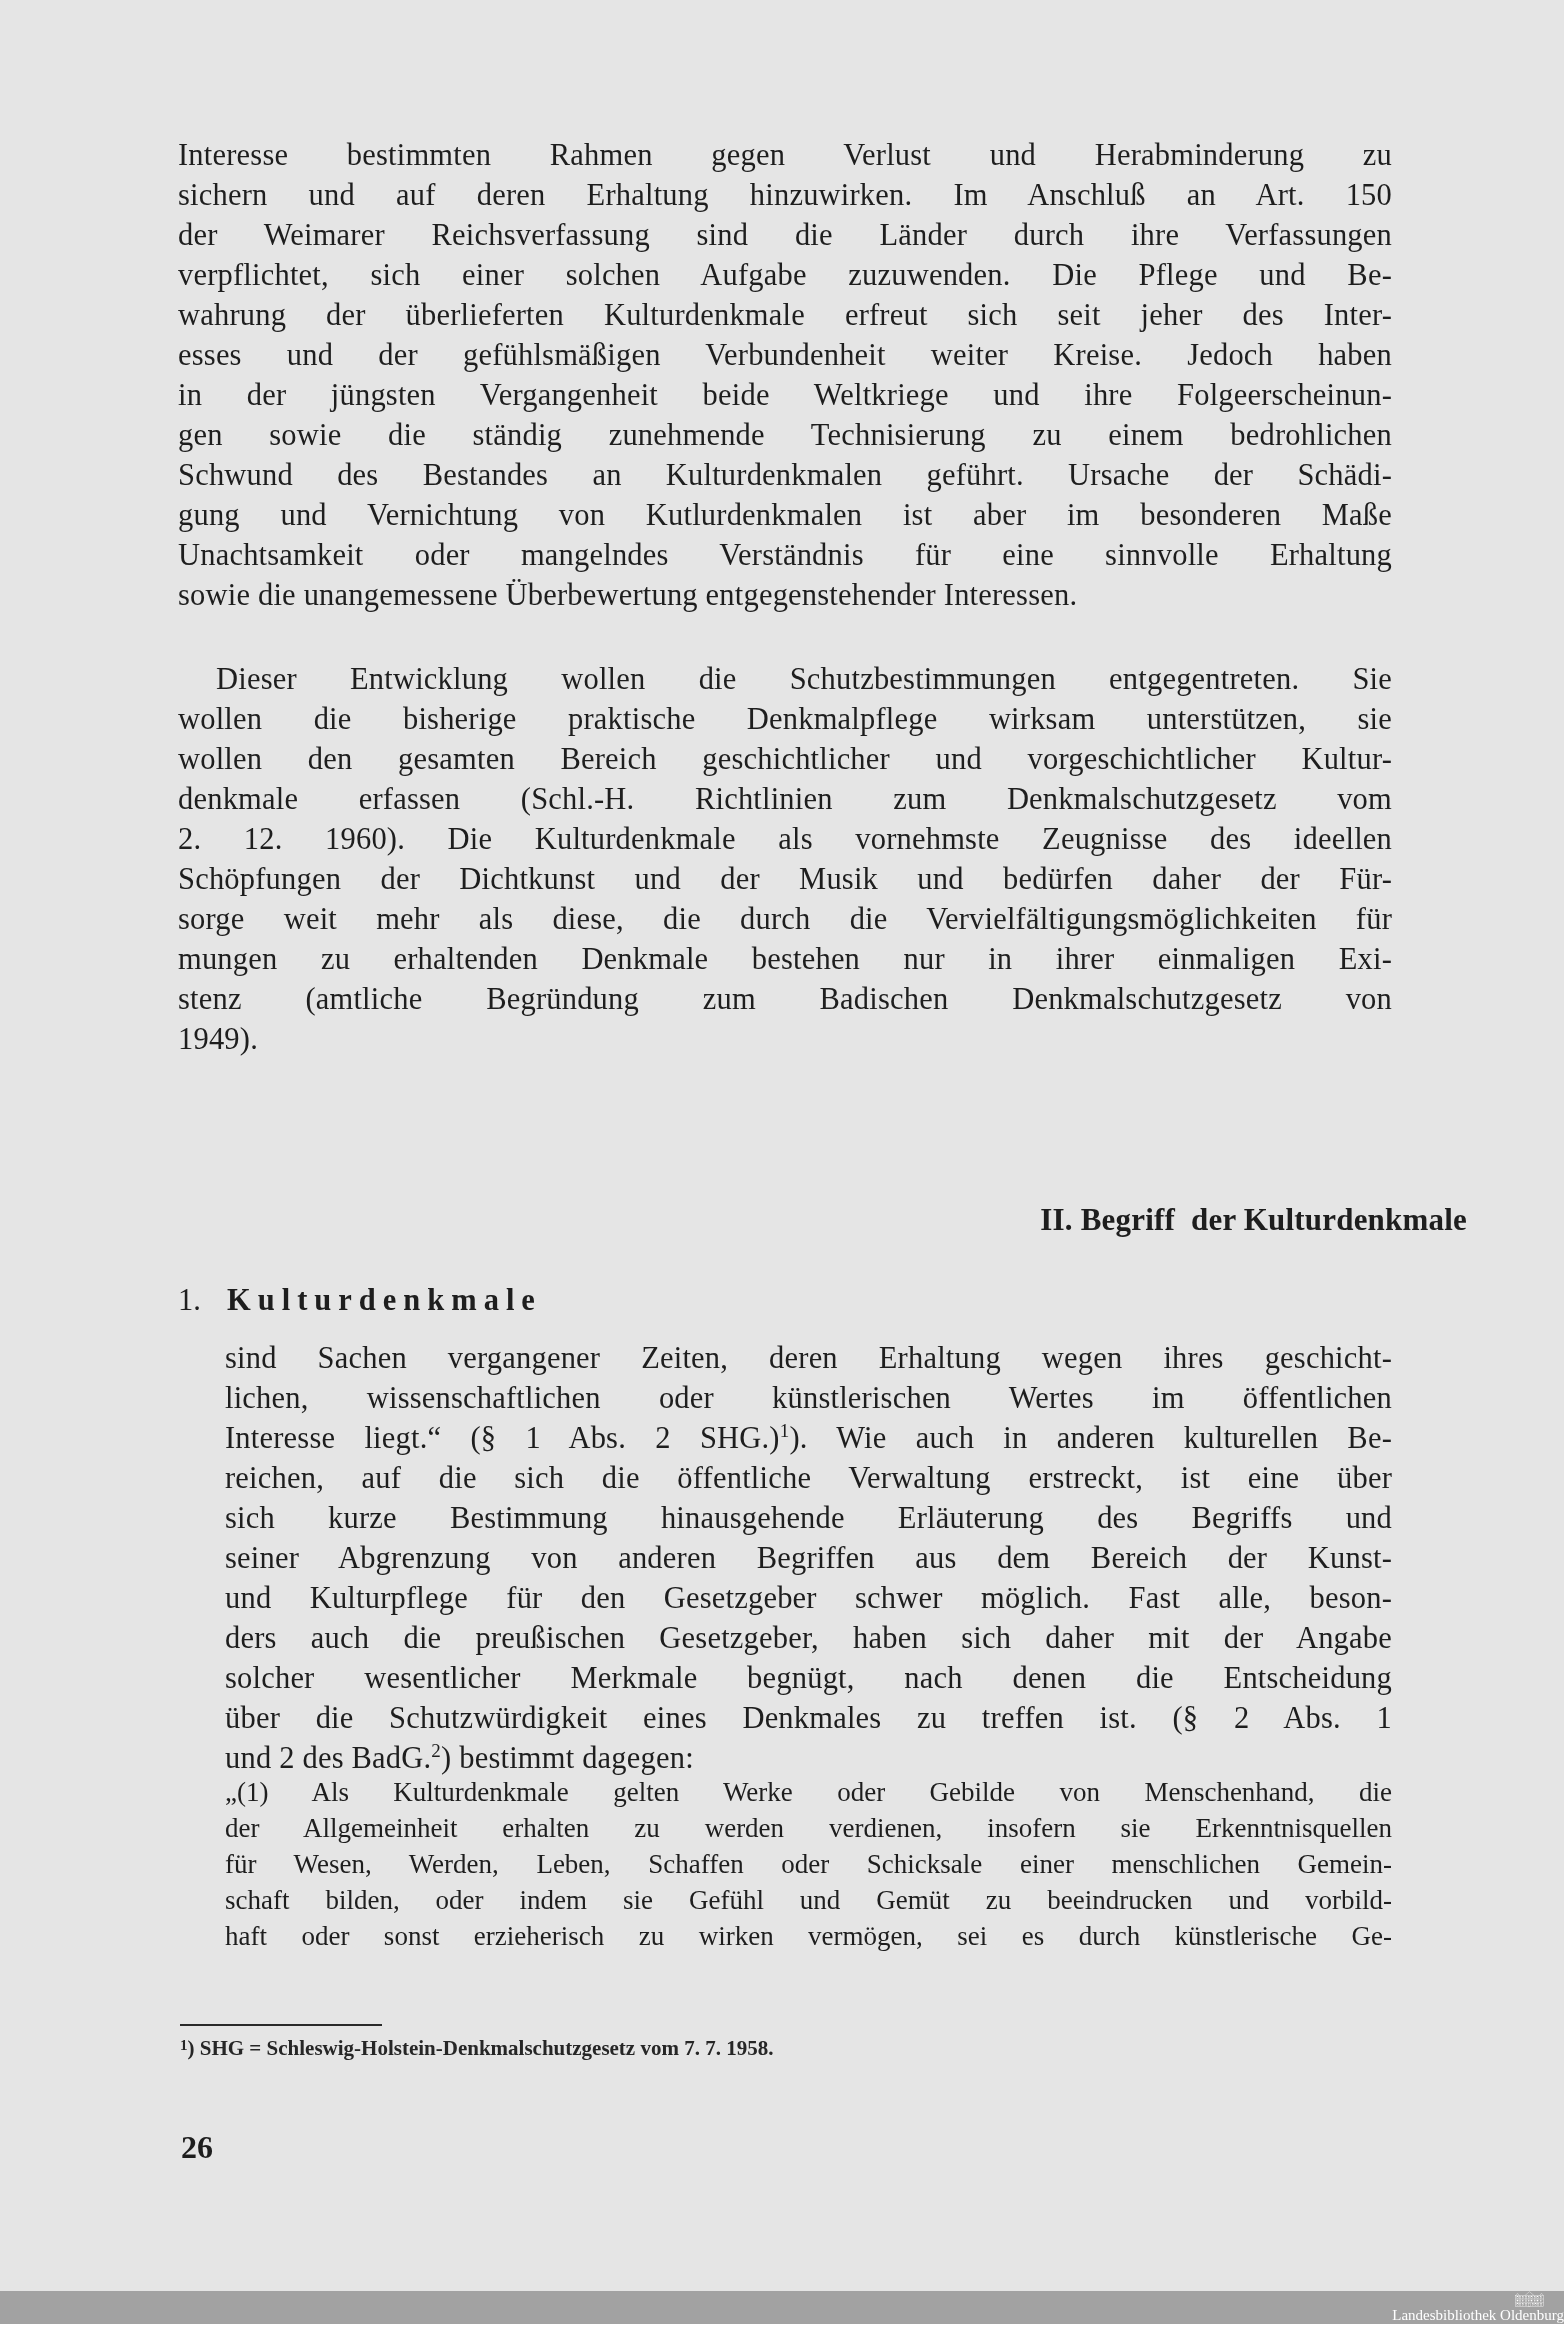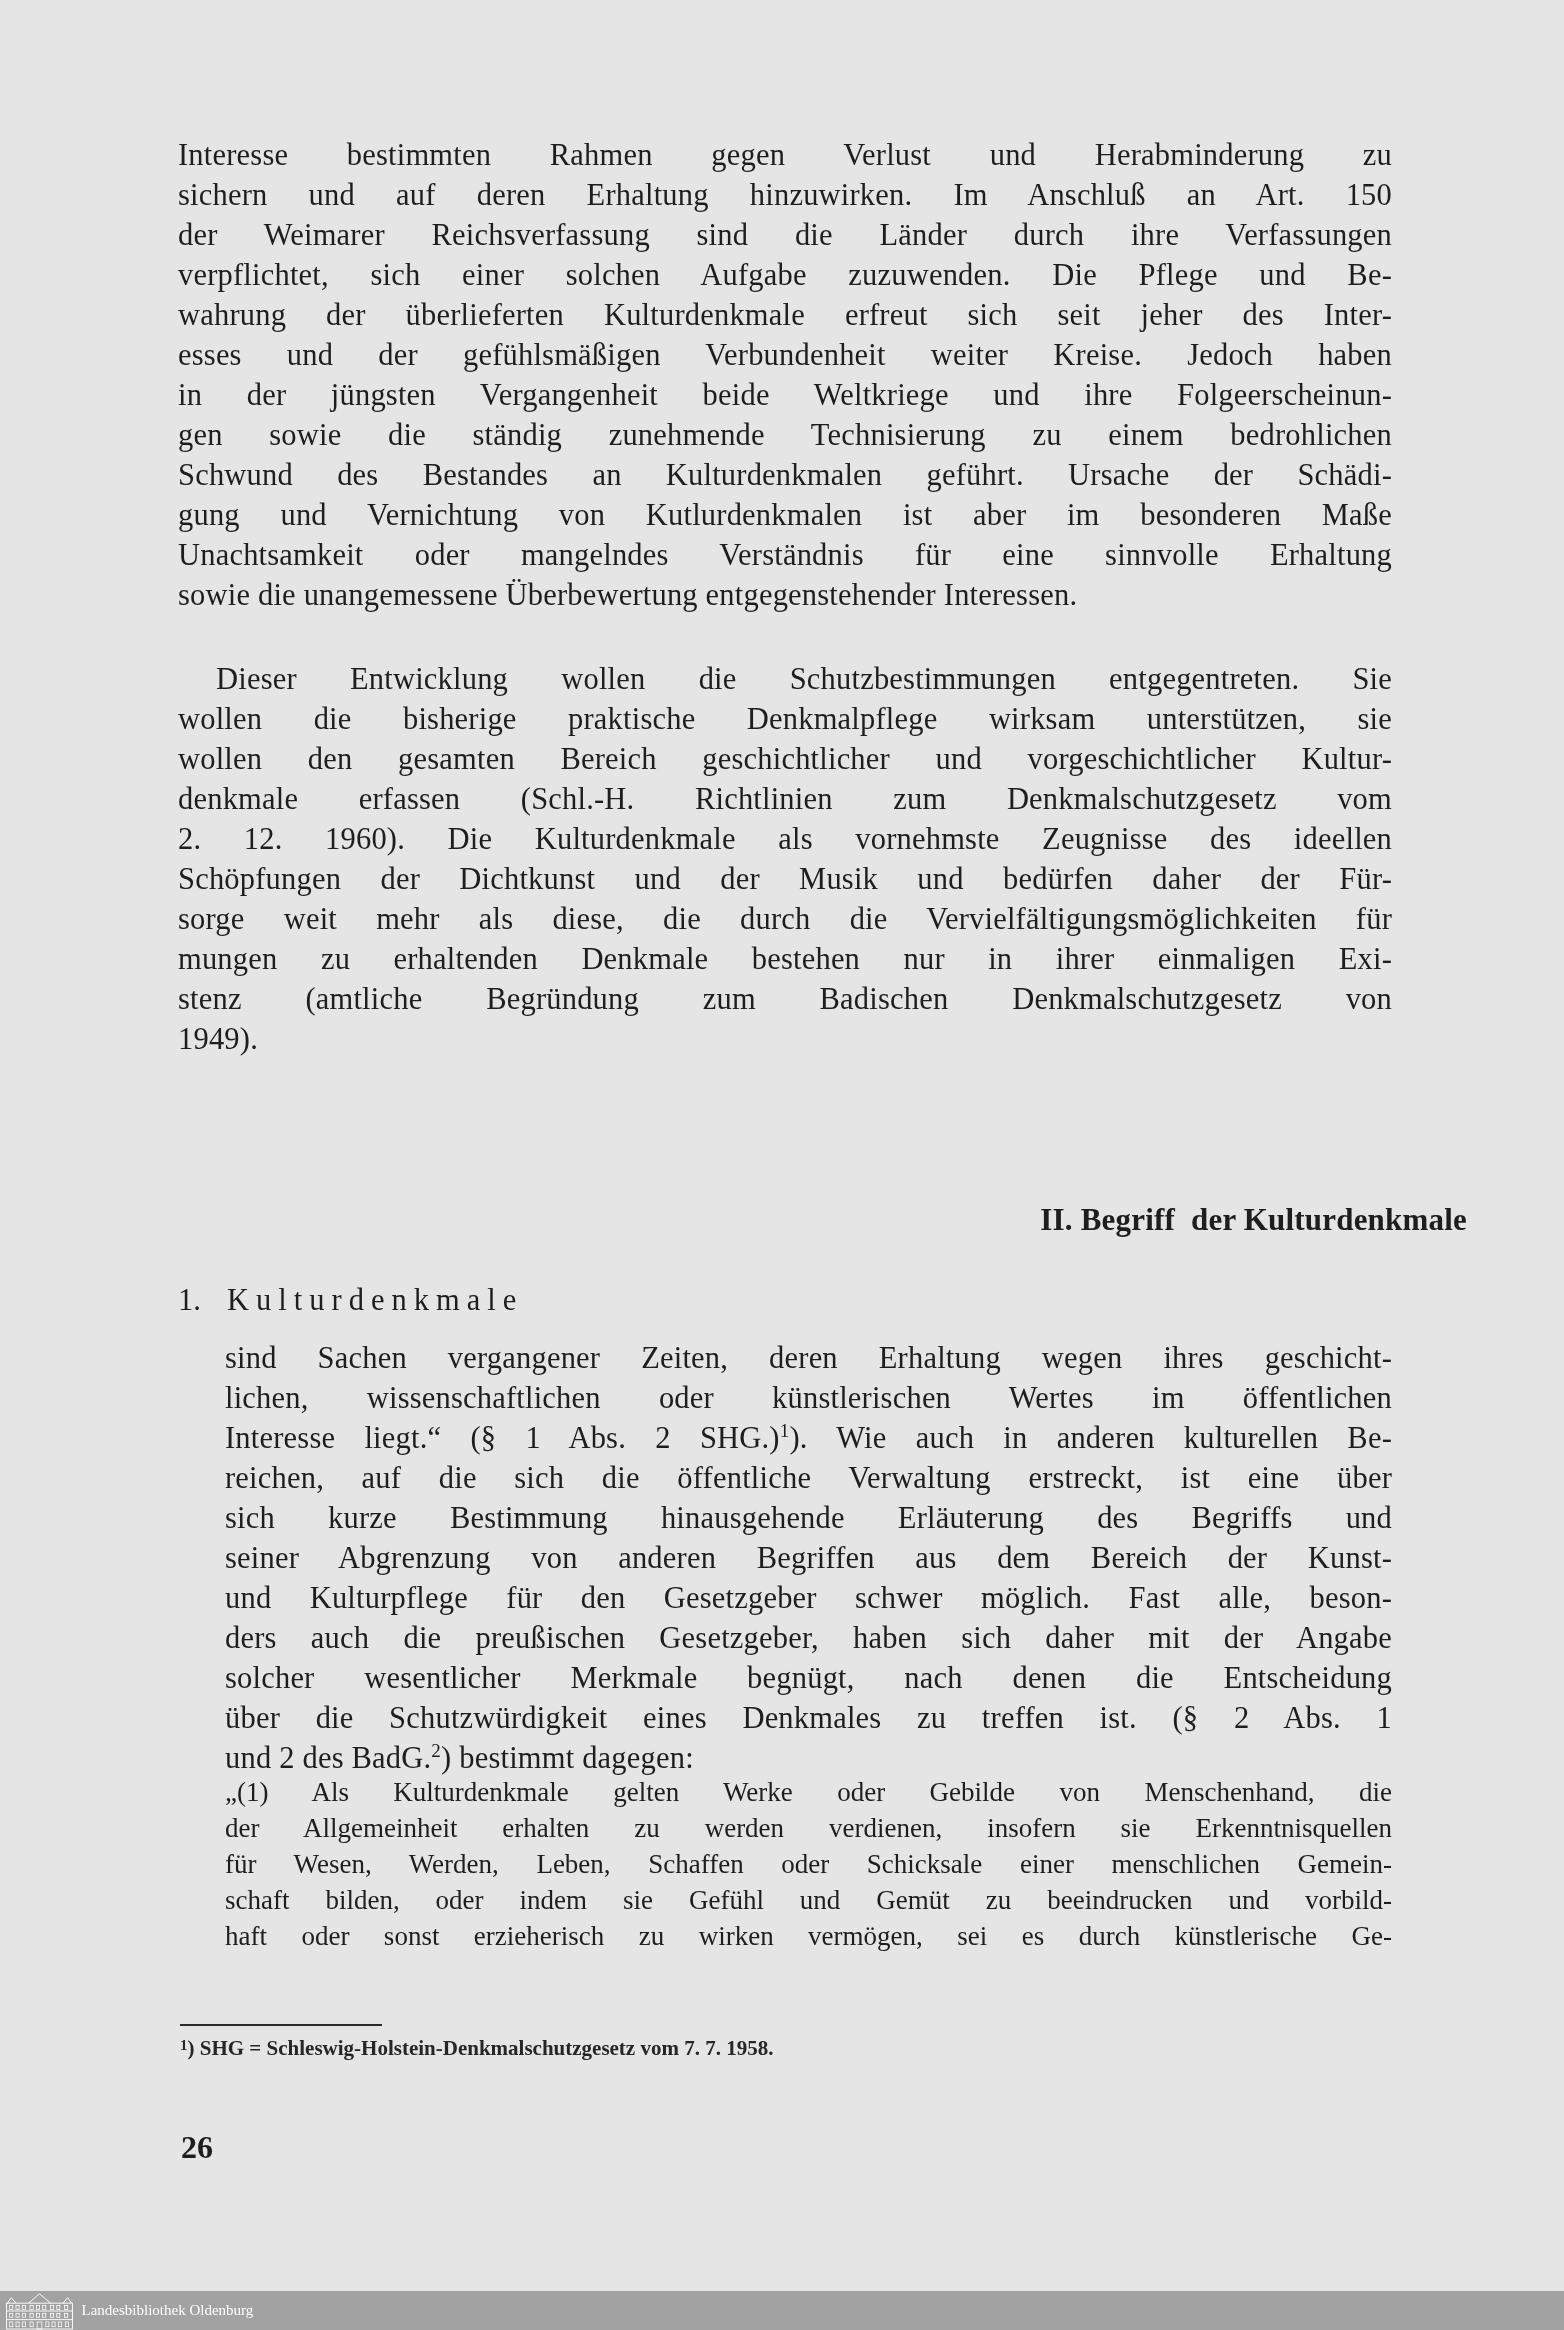--- a/index.html
+++ b/index.html
@@ -20,31 +20,31 @@
   .quote-text { font-size: 27px; line-height: 36px; }
   #p1 { left: 178px; top: 135px; width: 1214px; }
   #p2 { left: 178px; top: 659px; width: 1214px; }
   #p2 .line.first { text-indent: 38px; }
   #heading {
     left: 0; top: 1202px; width: 1564px; text-align: right;
     font-size: 31px; font-weight: bold; letter-spacing: 0.2px;
   }
   #heading span { position: relative; left: -97px; }
   #item-num { left: 178px; top: 1283px; font-size: 30.5px; }
-  #item-title { left: 227px; top: 1283px; font-size: 30.5px; letter-spacing: 7px; }
+  #item-title { left: 227px; top: 1283px; font-size: 30.5px; letter-spacing: 7px; font-weight: bold; }
   #def { left: 225px; top: 1338px; width: 1167px; }
   #quote { left: 225px; top: 1774px; width: 1167px; }
   #fn-rule { left: 180px; top: 2024px; width: 202px; height: 2.3px; background: #2a2a2a; }
   #footnotes { left: 180px; top: 2034px; font-size: 21px; line-height: 23.5px; font-weight: bold; color: #262626; }
   #footnotes .fn { display: block; }
   #footnotes sup { font-size: 15px; vertical-align: 4.7px; }
   #page-number { left: 181px; top: 2129px; font-size: 32px; font-weight: bold; }
   #bottom-bar {
-    position: absolute; left: 0; top: 2291px; width: 1564px; height: 39px;
-    background: #a2a2a2; display: flex; align-items: center;
+    position: absolute; left: 0; top: 2291px; width: 1564px; height: 33px;
+    background: #a2a2a2; display: flex; align-items: flex-end; flex-direction: column;
   }
   #library-logo { margin-left: 4.7px; width: 69px; height: 38px; }
   #library-name {
     margin-left: 7.8px; color: #ffffff; font-size: 15px;
     font-family: "Liberation Serif", serif;
   }
   sup.fnref { font-size: 19px; vertical-align: 11px; line-height: 0; }
 </style>
 </head>
 <body>

